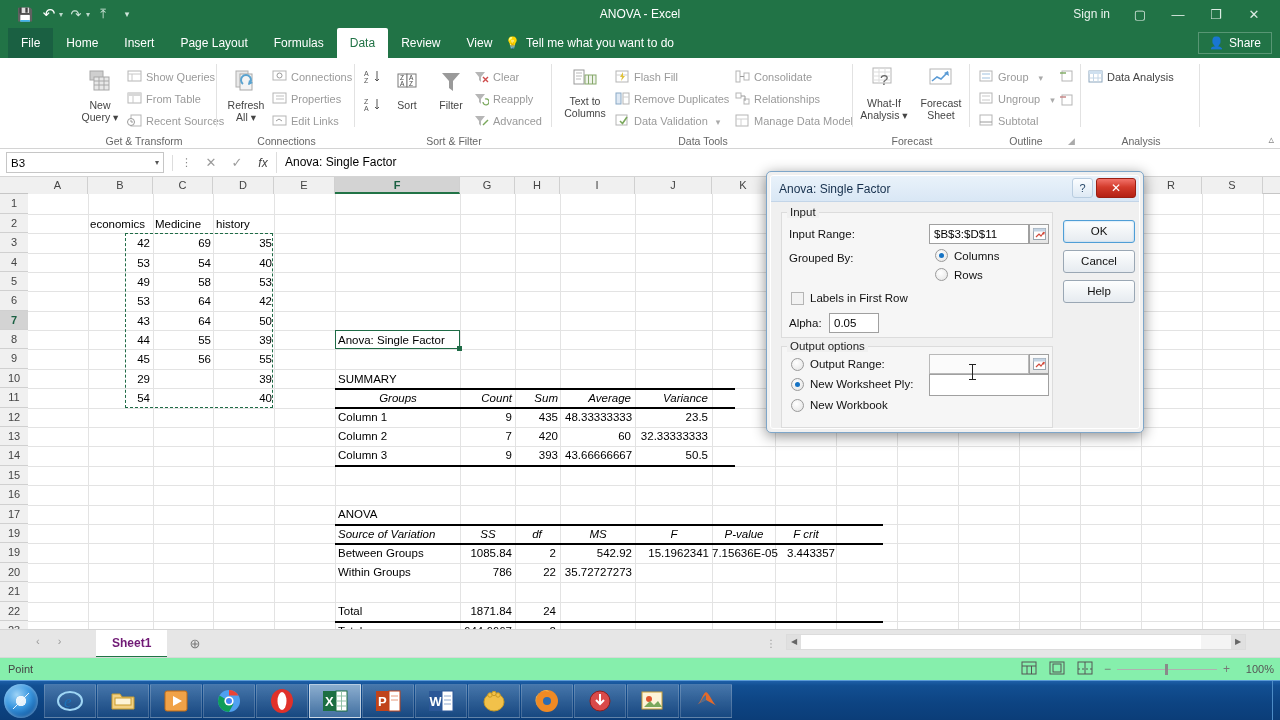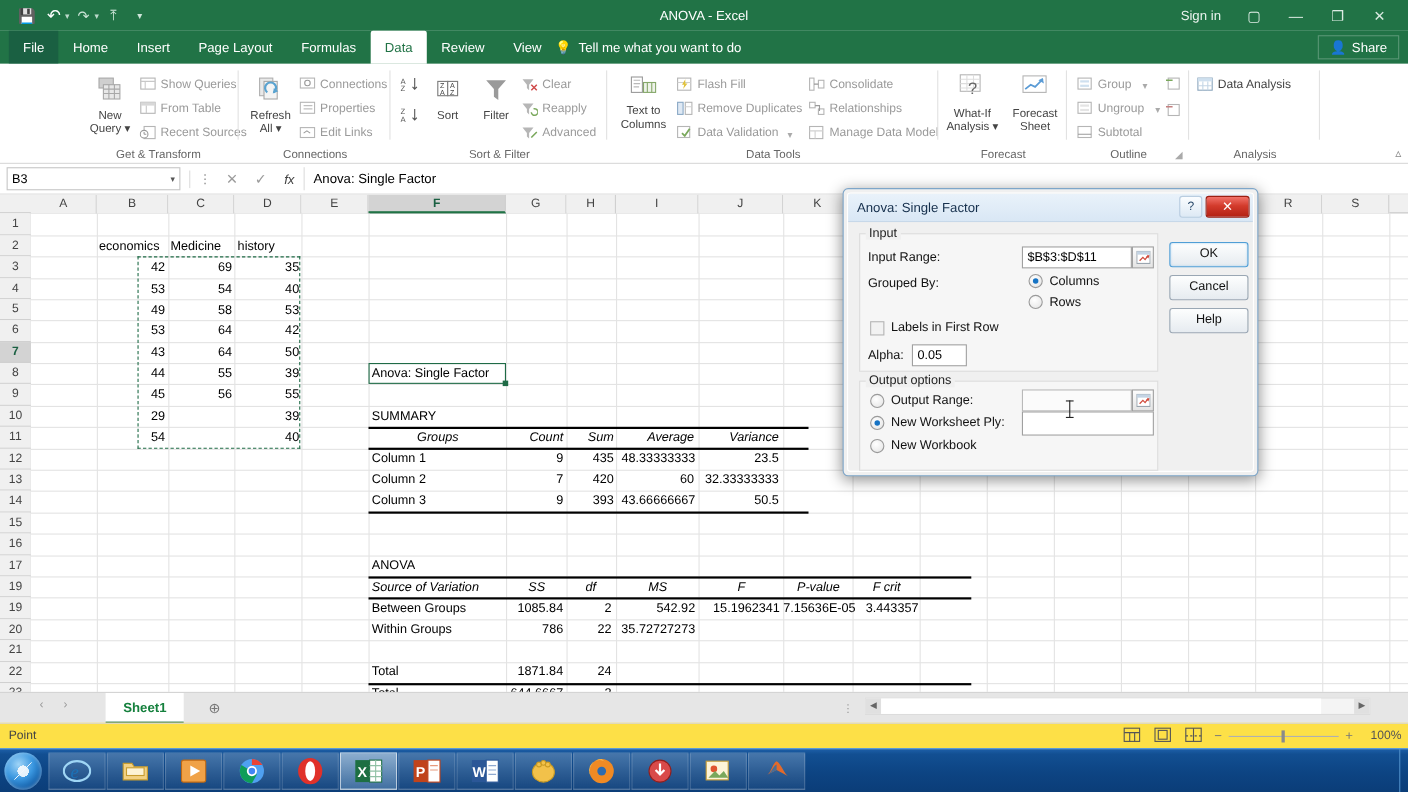--- a/index.html
+++ b/index.html
@@ -142,37 +142,37 @@
 
   
   .sheetbar{
     position:absolute; left:0; top:629px; width:1280px; height:28px;
     background:#e6e6e6; border-top:1px solid #d4d4d4;
   }
   .navarrows{ position:absolute; left:36px; top:5px; display:flex; gap:18px; color:#9a9a9a; font-size:11px; }
   .navarrows span{ cursor:pointer; }
   .sheettab{
     position:absolute; left:96px; top:0; height:28px; line-height:27px; padding:0 16px;
-    background:#fff; font-size:12px; font-weight:bold; color:#15803d;
+    background:#fff; font-size:12px; font-weight:bold; color:#701a75;
     border-bottom:2px solid #217346; cursor:pointer;
   }
   .addsheet{ position:absolute; left:186px; top:5px; width:18px; height:18px; color:#777; font-size:13px; text-align:center; line-height:17px; cursor:pointer; }
   .hscroll{
     position:absolute; left:786px; top:4px; width:460px; height:16px; background:#f4f4f4;
     border:1px solid #dcdcdc; display:flex; align-items:center;
   }
   .hs-l,.hs-r{ width:14px; text-align:center; font-size:8px; color:#666; background:#e0e0e0; height:14px; line-height:14px; cursor:pointer; }
   .hs-r{ margin-left:auto; }
   .hs-thumb{ position:absolute; left:14px; width:400px; height:14px; background:#fff; cursor:pointer; }
   .sb-dots{ position:absolute; left:766px; top:8px; color:#999; font-size:10px; }
 
   
   .statusbar{
     position:absolute; left:0; top:657px; width:1280px; height:23px;
-    background:#fde047; border-top:1px solid #d8d8d8; display:flex; align-items:center;
+    background:#86efac; border-top:1px solid #d8d8d8; display:flex; align-items:center;
   }
   .st-mode{ margin-left:8px; font-size:11px; color:#444; }
   .st-right{ position:absolute; right:6px; display:flex; align-items:center; gap:10px; }
   .viewbtn{ width:18px; height:16px; position:relative; cursor:pointer; }
   .zoomslider{ display:flex; align-items:center; gap:6px; color:#777; font-size:12px; }
   .zs-track{ width:100px; height:1px; background:#b0b0b0; position:relative; }
   .zs-thumb{ position:absolute; left:48px; top:-5px; width:3px; height:11px; background:#8a8a8a; cursor:pointer; }
   .zoompct{ font-size:11px; color:#555; width:34px; text-align:right; }
 
   

